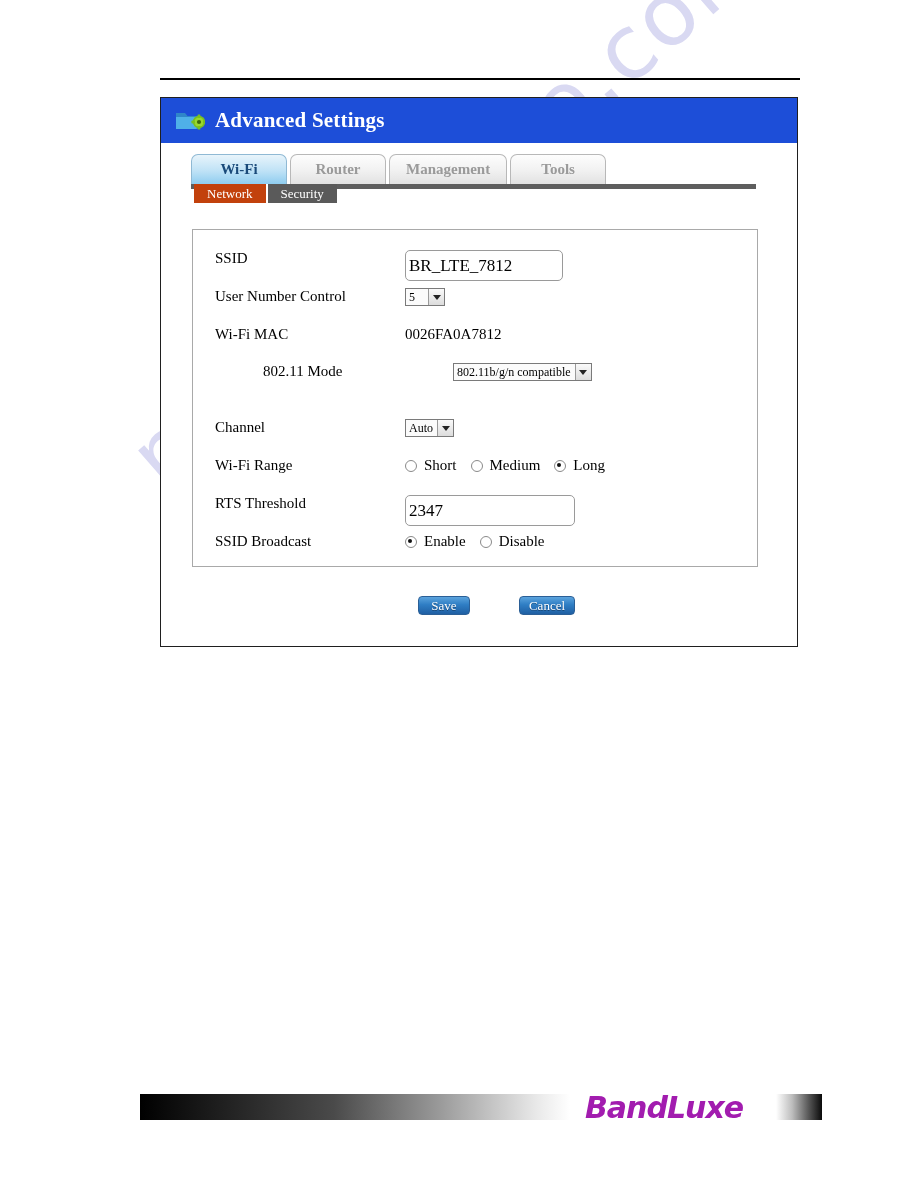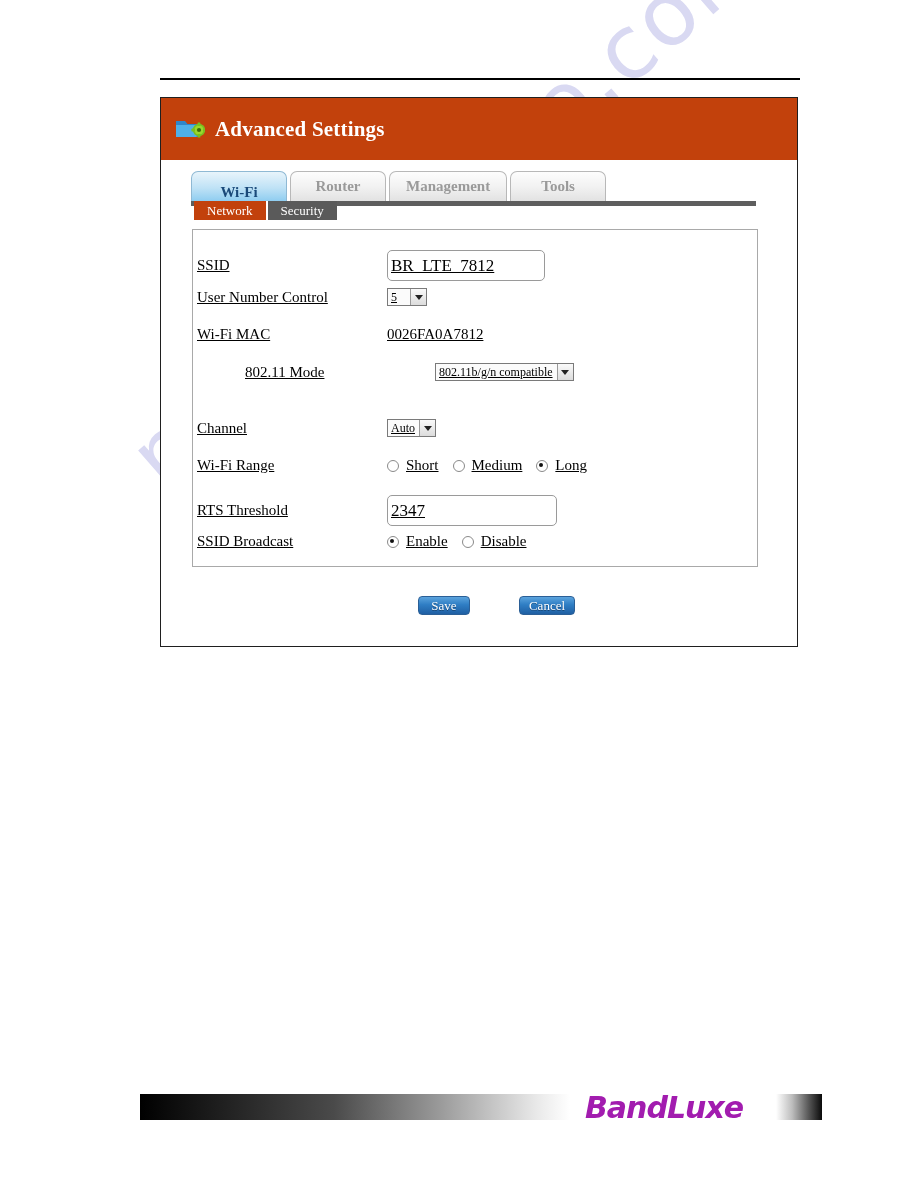--- a/index.html
+++ b/index.html
@@ -54,22 +54,22 @@
     top: 97px;
     width: 638px;
     height: 550px;
     background: #ffffff;
     border: 1px solid #1f1f1f;
     box-sizing: border-box;
     z-index: 2;
   }
 
   .app-header {
-    height: 62px;
-    background: #c2410c;
+    height: 45px;
+    background: #1d4ed8;
     display: flex;
     align-items: center;
     padding-left: 14px;
     box-sizing: border-box;
   }
   .app-header-icon {
     width: 30px;
     height: 28px;
     position: relative;
     margin-right: 10px;
@@ -112,21 +112,20 @@
     font-family: "Liberation Serif", serif;
     font-size: 15px;
     font-weight: bold;
     color: #9a9a9a;
     box-sizing: border-box;
   }
   .tab.active {
     background: linear-gradient(to bottom, #e8f4fb 0%, #bfe2f6 55%, #8fcdf0 100%);
     color: #1a4a7a;
     border-color: #8fb9d4;
-    align-items: flex-end;
   }
   .tab-underline {
     position: absolute;
     left: 30px;
     top: 41px;
     width: 565px;
     height: 5px;
     background: #5e5e5e;
     z-index: 1;
   }
@@ -165,25 +164,23 @@
     left: 31px;
     top: 131px;
     width: 566px;
     height: 338px;
     border: 1px solid #a9a9a9;
     box-sizing: border-box;
     background: transparent;
   }
   .form-row {
     position: absolute;
-    left: 4px;
+    left: 22px;
     width: 530px;
     display: flex;
-    align-items: center;
-    text-decoration: underline;
   }
   .form-label {
     width: 190px;
     flex: none;
     font-family: "Liberation Serif", serif;
     font-size: 15px;
     color: #000;
   }
   .form-field {
     flex: 1;

